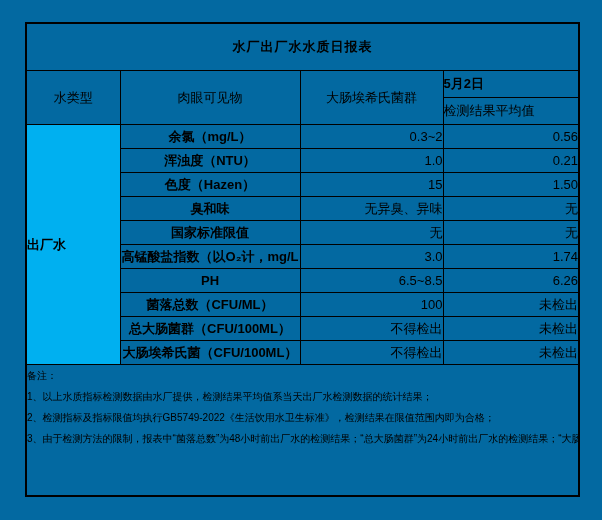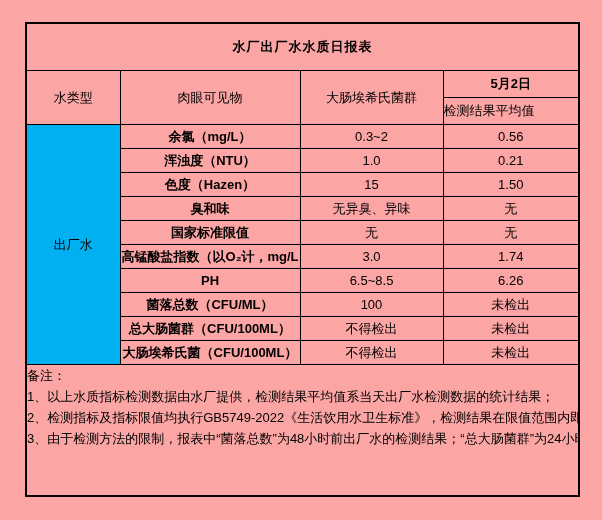--- a/index.html
+++ b/index.html
@@ -4,21 +4,21 @@
 <style>
   html, body {
     margin: 0;
     padding: 0;
     background: #ffffff;
   }
   .page {
     position: relative;
     width: 602px;
     height: 520px;
-    background: #fca5a5;
+    background: #0369a1;
     font-family: "Liberation Sans", sans-serif;
     color: #000000;
     overflow: hidden;
   }
   table.report {
     position: absolute;
     left: 25px;
     top: 22px;
     width: 553px;
     border-collapse: collapse;
@@ -42,59 +42,58 @@
     letter-spacing: 1px;
   }
   td.head-cell {
     text-align: center;
     vertical-align: middle;
     font-size: 13px;
     margin-top: 48px;
   }
   td.date-cell {
     height: 26px;
-    text-align: center;
     vertical-align: middle;
     font-size: 15px;
     font-weight: bold;
   }
   td.subhead-cell {
     height: 26px;
     text-align: left;
     vertical-align: middle;
     font-size: 13px;
   }
   tr.data-row {
     height: 24px;
   }
   td.type-cell {
     background: #00B0F0;
-    text-align: center;
     vertical-align: middle;
     font-size: 13px;
+    font-weight: bold;
   }
   td.item-cell {
     text-align: center;
     vertical-align: middle;
     padding-left: 3px;
     font-weight: bold;
   }
   td.limit-cell, td.result-cell {
-    text-align: center;
+    text-align: right;
     vertical-align: middle;
   }
   td.notes-cell {
     height: 130px;
     vertical-align: top;
     text-align: left;
     padding: 3px 4px 0 4px;
     white-space: normal;
   }
   .notes-line {
-    font-size: 13px;
+    font-size: 10px;
     line-height: 21px;
     text-align: justify;
   }
 </style>
 </head>
 <body>
 
 <div class="page">
   <table class="report">
     <colgroup>

